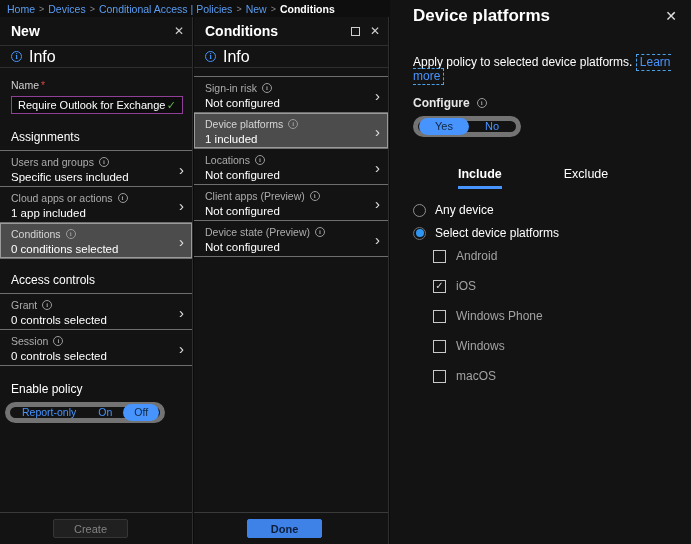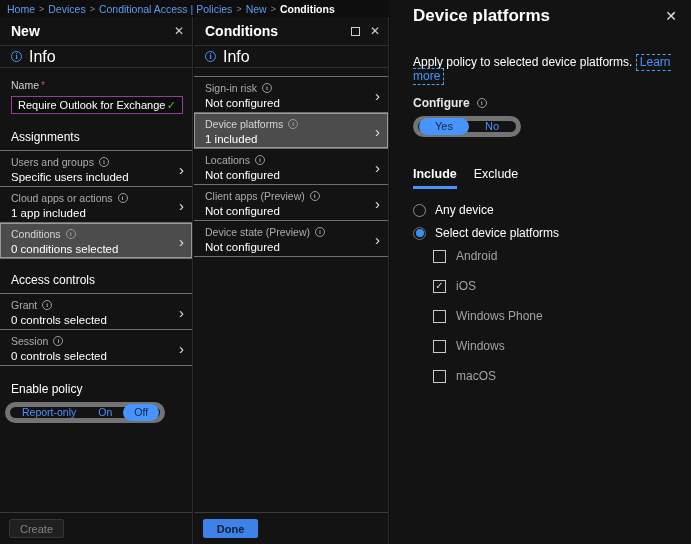--- a/index.html
+++ b/index.html
@@ -93,39 +93,39 @@
   .enable-policy { padding:0 0 0 11px; }
   .enable-policy .seg-toggle { margin:6px 0 0 -6px; }
 
   
   .panel-footer {
     position:absolute; left:0; right:0; bottom:0; height:32px;
     border-top:1px solid #3a3a3a; display:flex; align-items:center; padding:0 9px;
   }
   .btn {
     font-family:"Liberation Sans", sans-serif; font-size:11px;
-    width:55px; height:19px; border-radius:2px; cursor:pointer;
+    width:75px; height:19px; border-radius:2px; cursor:pointer;margin-left:44px;
   }
   .btn.disabled { background:#202020; color:#828282; border:1px solid #363636; }
   .btn.primary  { background:#3f82e7; color:#0b1e3c; border:1px solid #3f82e7; font-weight:bold; }
 
   
   .panel-right { padding:6px 14px 0 23px; }
   .rp-header { display:flex; align-items:flex-start; }
   .rp-header h1 { font-size:17px; font-weight:bold; flex:1; }
   .rp-close { color:#e0e0e0; font-size:14px; cursor:pointer; margin-top:2px; }
   .rp-desc { margin-top:29px; font-size:12px; color:#ffffff; }
   .learn-more { color:#4894fe; border:1px dashed #4aa3e8; padding:0 3px 1px 3px; cursor:pointer; }
   .cfg-row { margin-top:13px; display:flex; align-items:center; gap:7px; }
   .cfg-row .cfg-lbl { font-size:12px; font-weight:bold; color:#e8e8e8; }
   .panel-right .seg-toggle { margin-top:6px; }
   .panel-right .seg-option { padding:2px 16px; font-size:11px; }
 
   .tabs { margin-top:30px; display:flex; gap:17px; }
-  .tab { font-size:12.5px; color:#ffffff; padding-bottom:5px; cursor:pointer; }
+  .tab { font-size:12.5px; color:#ffffff; padding-bottom:5px; cursor:pointer;margin-left:45px; }
   .tab.active { font-weight:bold; border-bottom:3px solid #4894fe; }
 
   .radios { margin-top:13px; }
   .radio-row { display:flex; align-items:center; gap:9px; margin-bottom:7px; cursor:pointer; height:16px; }
   .radio-outer {
     width:13px; height:13px; border-radius:50%; border:1px solid #8f8f8f;
     display:flex; align-items:center; justify-content:center; flex:0 0 auto;
   }
   .radio-outer.sel { border-color:#6f6f6f; }
   .radio-dot { width:8px; height:8px; border-radius:50%; background:#2e96f1; }

